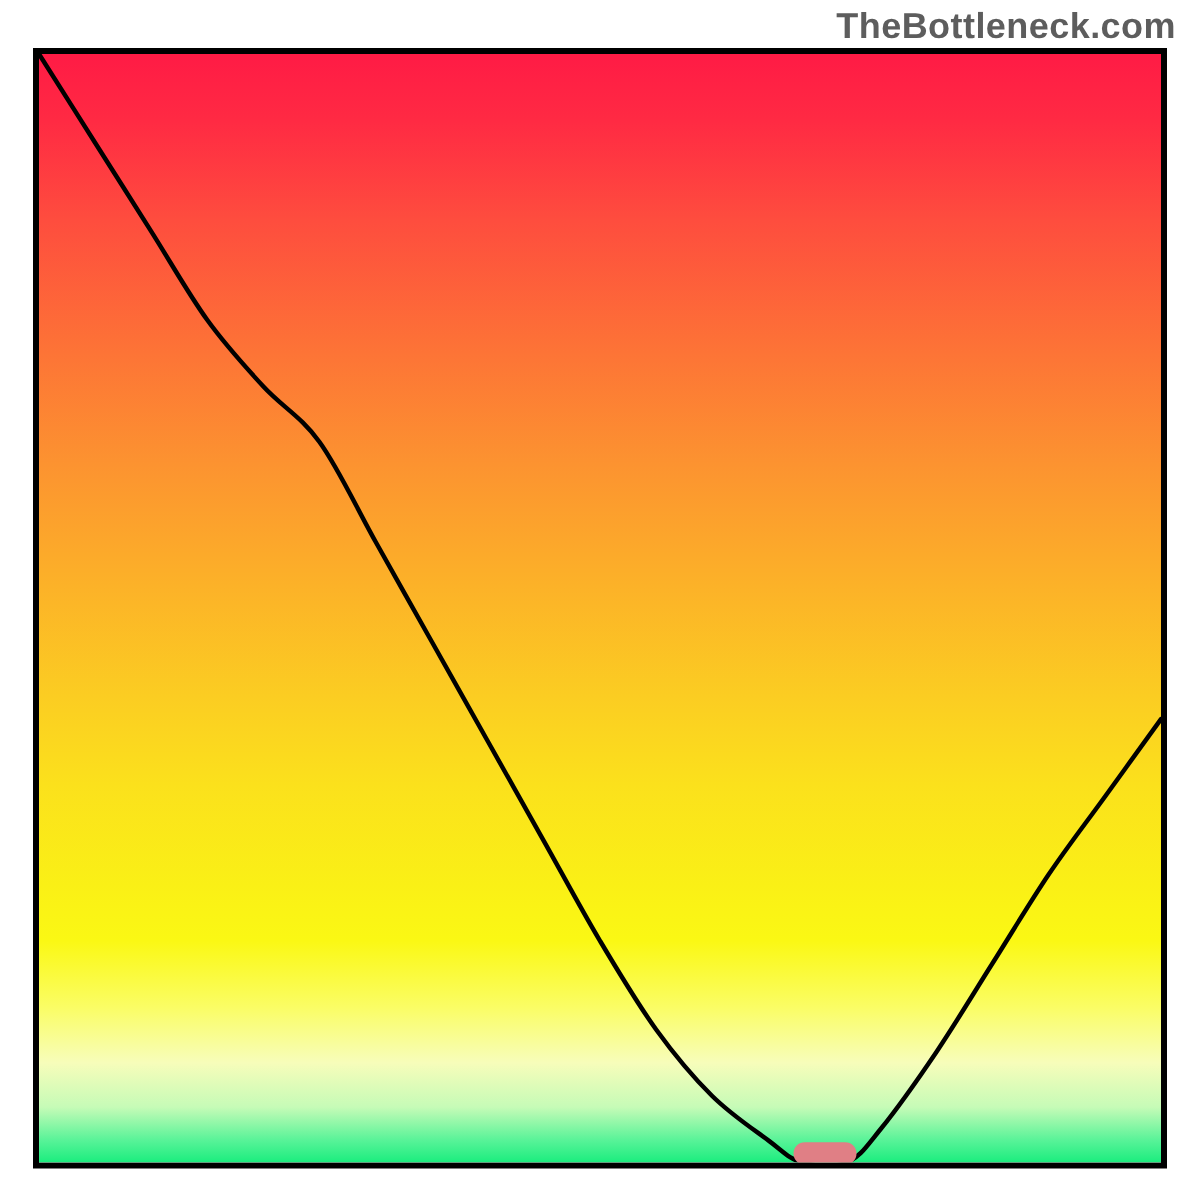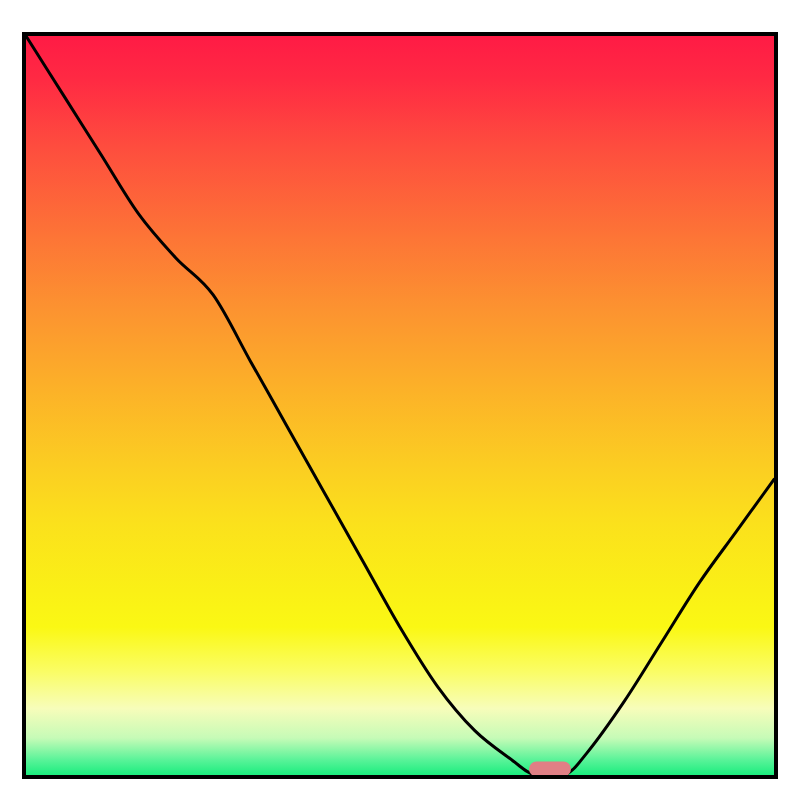--- a/index.html
+++ b/index.html
@@ -71,20 +71,21 @@
     height: 15px;
     background: #e07f85;
     border-radius: 8px;
     transform: translate(-50%, -50%);
   }
 </style>
 </head>
 <body>
 
 <div class="container">
+  <div class="watermark">TheBottleneck.com</div>
 
   <div class="plot-frame">
     <div class="gradient-bg"></div>
     <svg class="curve" width="748" height="739" viewBox="0 0 748 739" preserveAspectRatio="none">
       <path id="curve-path" d="M 0.00 0.00 C 6.23 9.85, 24.93 39.41, 37.40 59.12 C 49.87 78.83, 62.33 98.53, 74.80 118.24 C 87.27 137.95, 99.73 160.12, 112.20 177.36 C 124.67 194.60, 137.13 208.15, 149.60 221.70 C 162.07 235.25, 174.53 241.41, 187.00 258.65 C 199.47 275.89, 211.93 302.99, 224.40 325.16 C 236.87 347.33, 249.33 369.50, 261.80 391.67 C 274.27 413.84, 286.73 436.01, 299.20 458.18 C 311.67 480.35, 324.13 502.52, 336.60 524.69 C 349.07 546.86, 361.53 570.26, 374.00 591.20 C 386.47 612.14, 398.93 633.08, 411.40 650.32 C 423.87 667.56, 436.33 682.34, 448.80 694.66 C 461.27 706.98, 476.23 716.83, 486.20 724.22 C 496.17 731.61, 499.91 736.54, 508.64 739.00 C 517.37 741.46, 529.83 742.69, 538.56 739.00 C 547.29 735.31, 551.03 729.15, 561.00 716.83 C 570.97 704.51, 585.93 683.58, 598.40 665.10 C 610.87 646.63, 623.33 625.69, 635.80 605.98 C 648.27 586.27, 660.73 565.34, 673.20 546.86 C 685.67 528.38, 698.13 512.37, 710.60 495.13 C 723.07 477.89, 741.77 452.02, 748.00 443.40" fill="none" stroke="#000" stroke-width="3" stroke-linecap="round" stroke-linejoin="round"></path>
     </svg>
     <div class="valley-marker" id="valley-marker" style="left: 523.6px; top: 733px;"></div>
   </div>
 </div>
 

